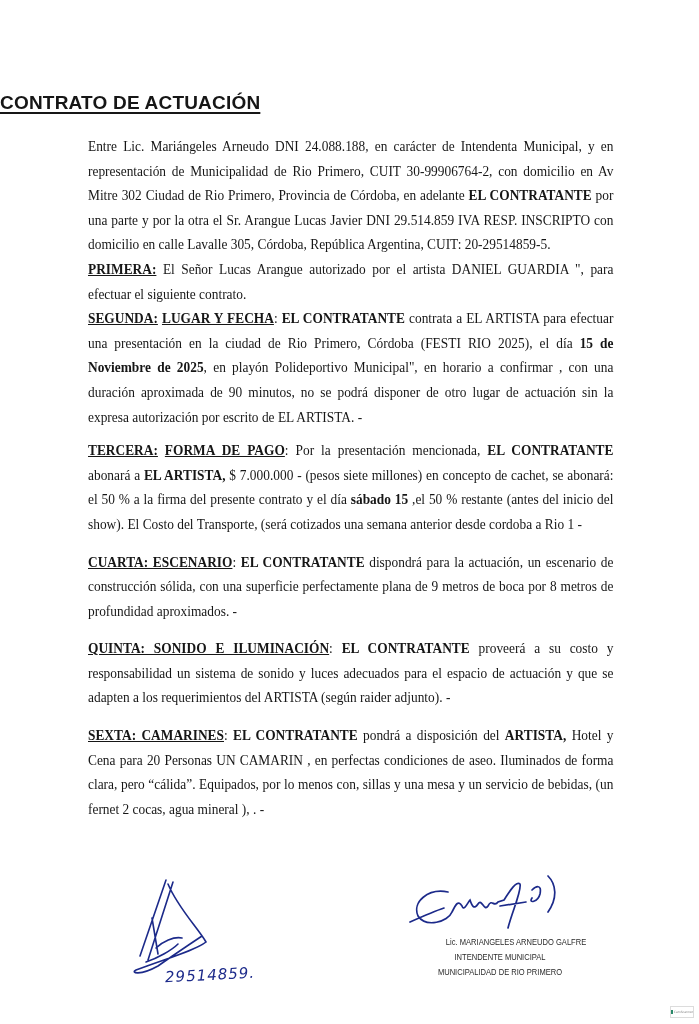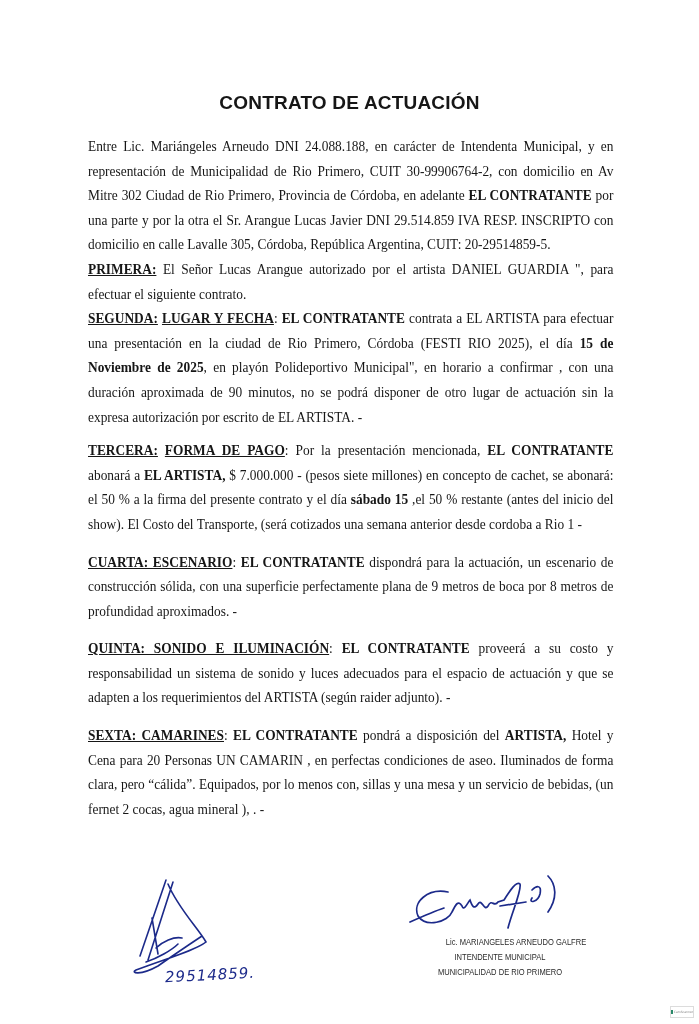--- a/index.html
+++ b/index.html
@@ -5,24 +5,24 @@
   html, body { margin: 0; padding: 0; }
   body {
     width: 699px; height: 1024px; overflow: hidden;
     background: #ffffff;
     position: relative;
     font-family: "Liberation Serif", "DejaVu Serif", serif;
     color: #161616;
   }
   .page { position: absolute; left: 0; top: 0; width: 699px; height: 1024px; }
   .title {
-    position: absolute; top: 92px; left: 0; width: 699px; text-align: center;
+    position: absolute; top: 92px; left: 0; width: 699px; text-align: left;
     font-family: "Liberation Sans", "DejaVu Sans", sans-serif;
     font-weight: bold; font-size: 19px; letter-spacing: 0.2px;
-    text-underline-offset: 3px; text-decoration-thickness: 2px;
+    text-decoration: underline; text-underline-offset: 3px; text-decoration-thickness: 2px;
   }
   .body {
     position: absolute; left: 88px; width: 525px; top: 134px;
     font-size: 14.4px; line-height: 24.6px; text-align: justify;
     transform: scaleX(0.93); transform-origin: left top;
     width: 565px;
   }
   .para { margin: 0; }
   .gap { height: 9px; }
   .gap-lg { height: 13px; }

